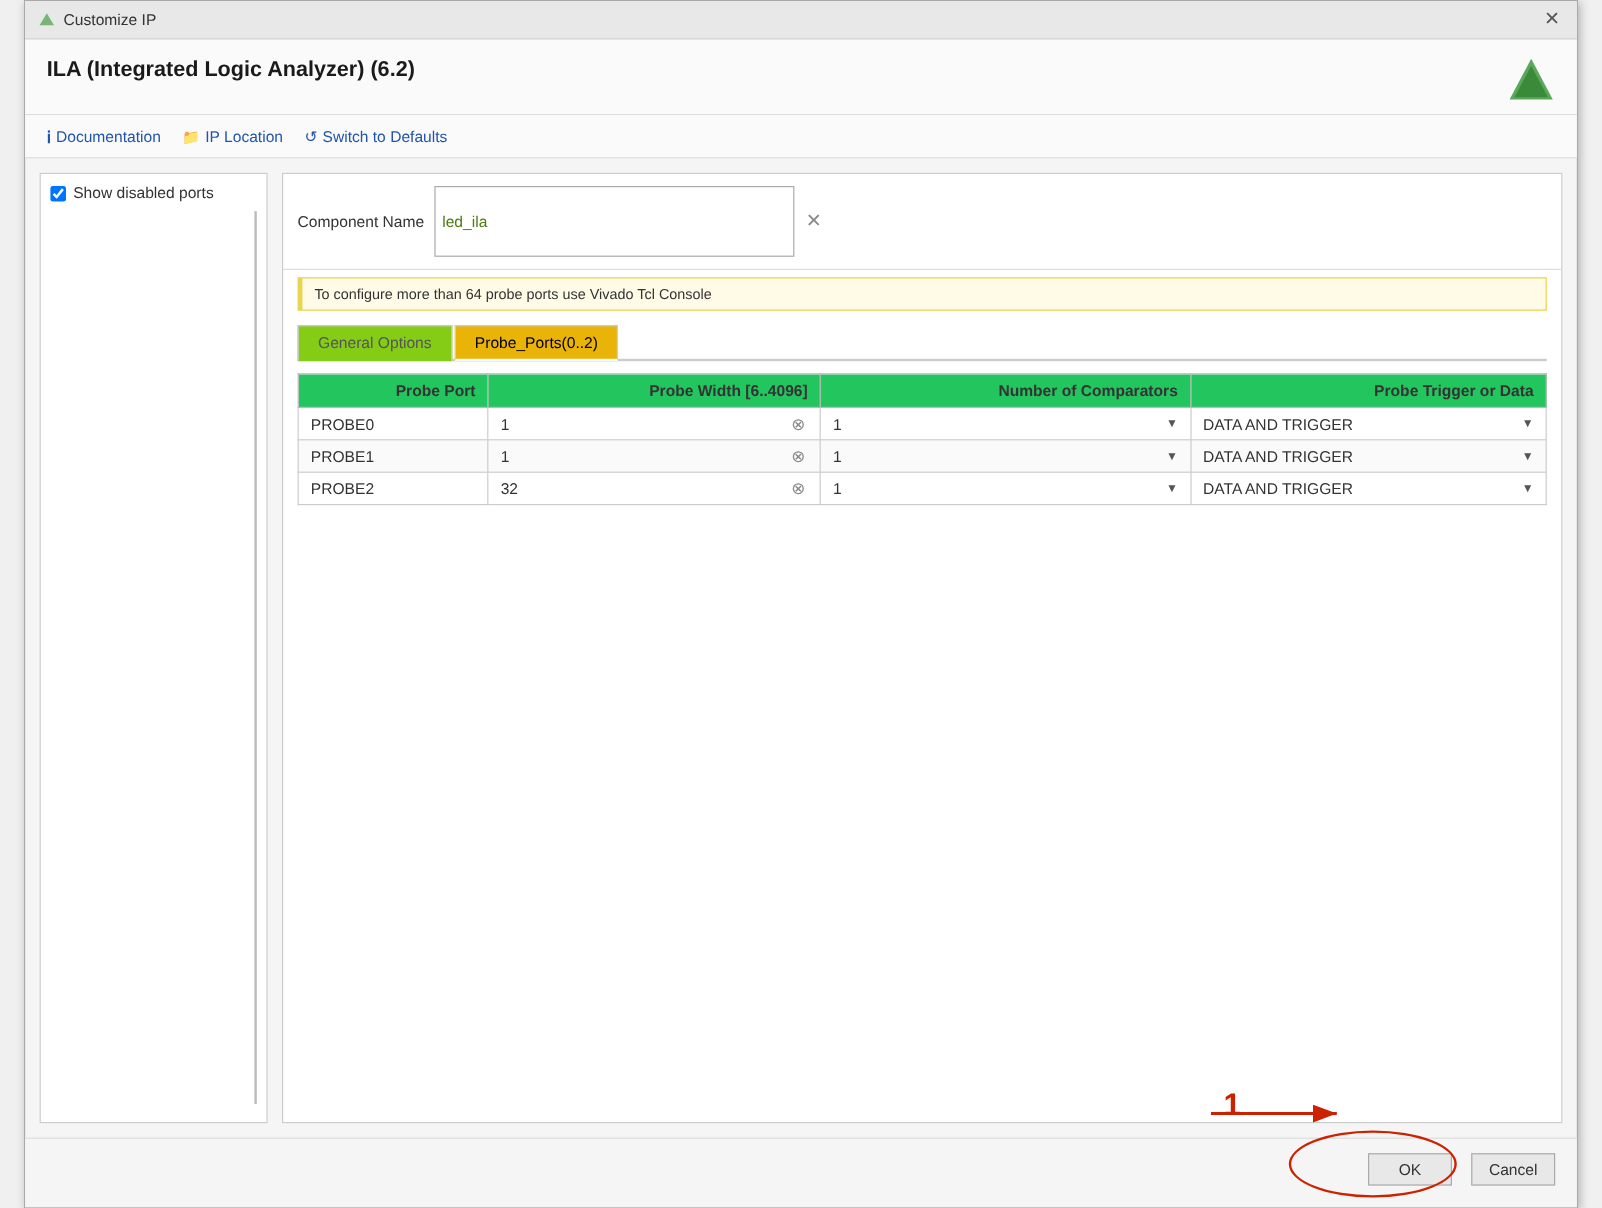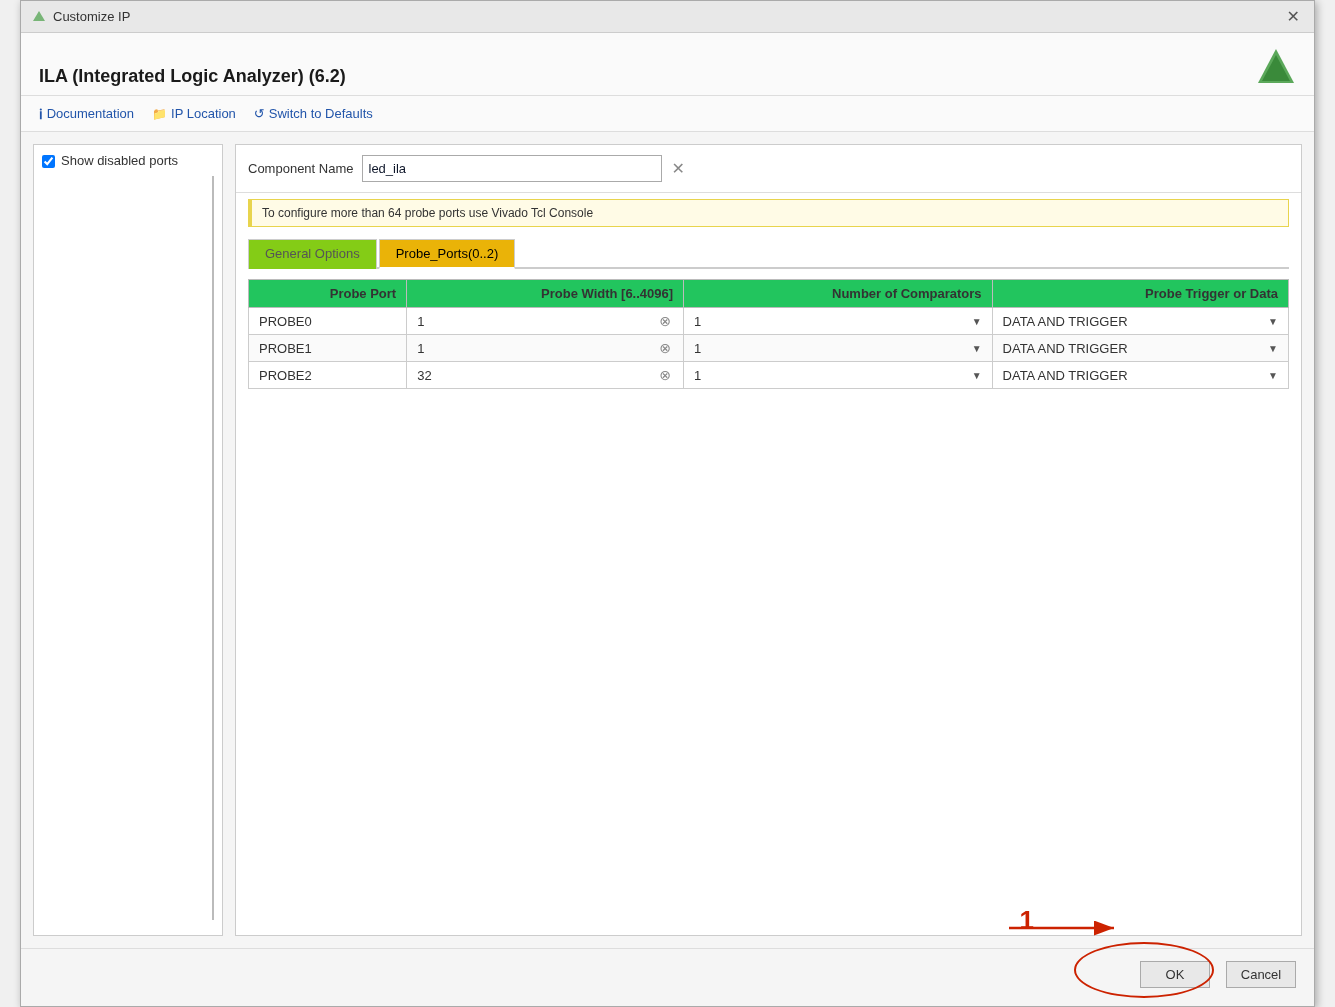--- a/index.html
+++ b/index.html
@@ -52,21 +52,21 @@
       background: none;
       border: none;
       line-height: 1;
       padding: 2px 4px;
     }
     .dialog-header {
       padding: 14px 18px 8px 18px;
       border-bottom: 1px solid #ddd;
       background: #fafafa;
       display: flex;
-      align-items: flex-end;
+      align-items: flex-start;
       justify-content: space-between;
     }
     .dialog-title {
       font-size: 18px;
       font-weight: bold;
       color: #1a1a1a;
     }
     .toolbar {
       display: flex;
       align-items: center;
@@ -123,23 +123,23 @@
       border-bottom: 1px solid #ddd;
     }
     .component-name-label {
       font-size: 13px;
       color: #333;
       white-space: nowrap;
     }
     .component-name-input {
       flex: 1;
       border: 1px solid #aaa;
-      padding: 5px 6px;
-      font-size: 13px;
-      color: #0f172a;
+      padding: 21px 6px;
+      font-size: 13px;
+      color: #4d7c0f;
       max-width: 300px;
     }
     .clear-btn {
       color: #888;
       cursor: pointer;
       font-size: 16px;
       line-height: 1;
       border: none;
       background: none;
       padding: 2px;

